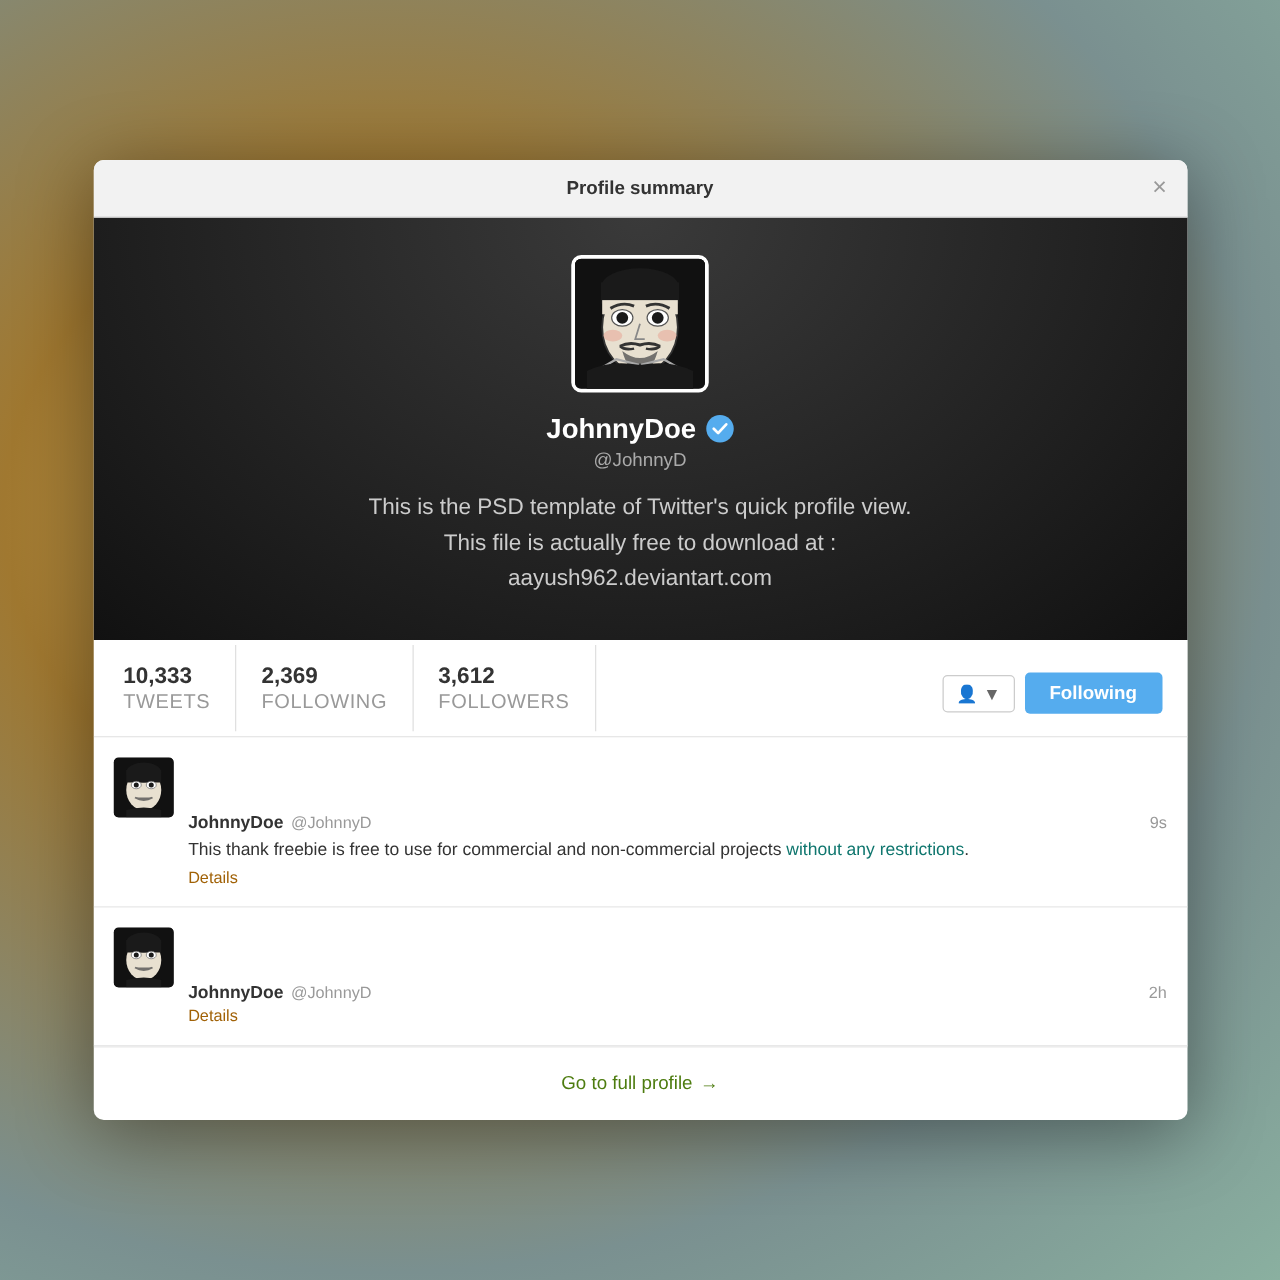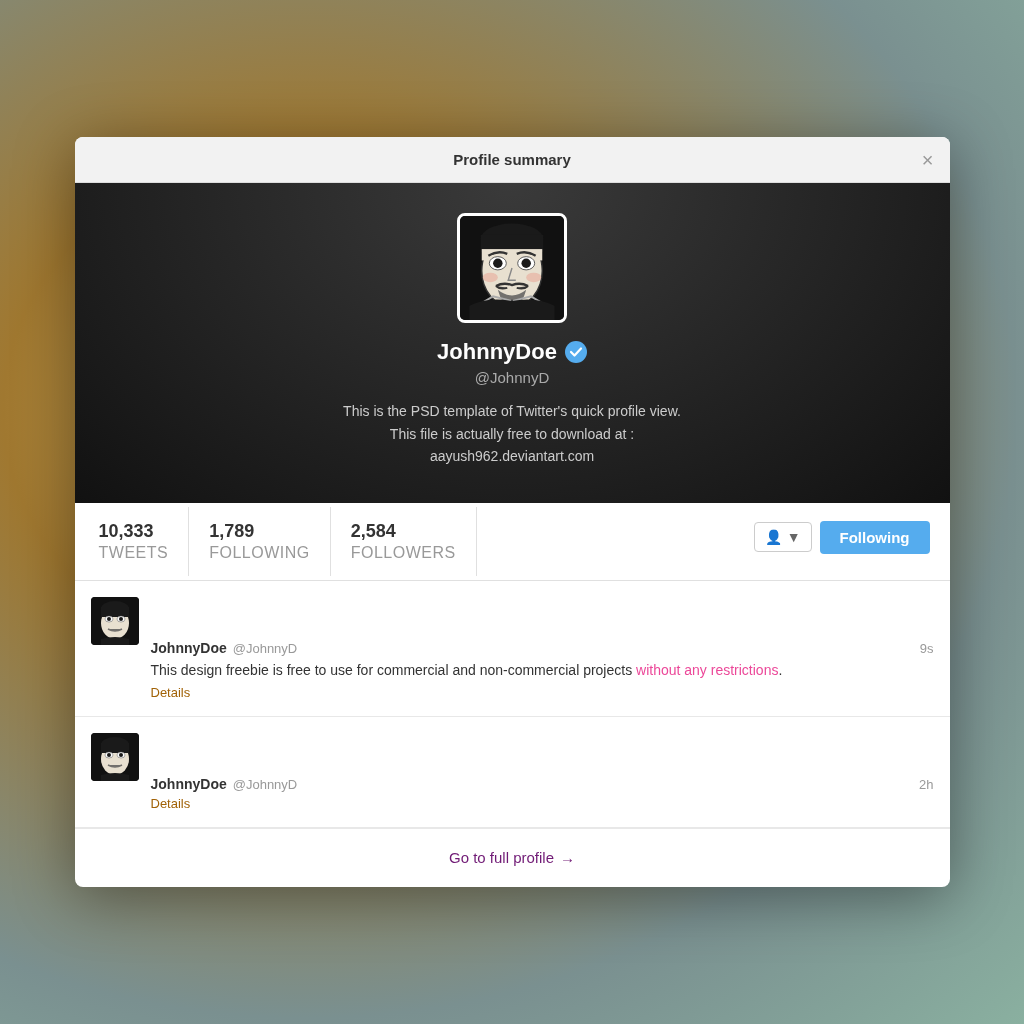--- a/index.html
+++ b/index.html
@@ -100,31 +100,31 @@
     }
 
     .profile-handle {
       color: #aaa;
       font-size: 15px;
       margin-bottom: 14px;
     }
 
     .profile-bio {
       color: #ccc;
-      font-size: 14px;
+      font-size: 18px;
       line-height: 1.6;
       max-width: 520px;
     }
 
     
     .stats-bar {
       background: #fff;
       border-bottom: 1px solid #e0e0e0;
       display: flex;
-      align-items: flex-start;
+      align-items: flex-end;
       padding: 4px;
     }
 
     .stat-item {
       padding: 14px 20px;
       border-right: 1px solid #e0e0e0;
       display: flex;
       flex-direction: column;
       gap: 2px;
     }
@@ -231,38 +231,38 @@
     }
 
     .tweet-text {
       font-size: 14px;
       color: #333;
       line-height: 1.5;
       margin-bottom: 4px;
     }
 
     .tweet-link {
-      color: #ec4899;
+      color: #0f766e;
       text-decoration: none;
     }
 
     .tweet-details {
       font-size: 13px;
       color: #a16207;
     }
 
     
     .modal-footer {
       padding: 20px;
       text-align: center;
       border-top: 1px solid #e8e8e8;
     }
 
     .go-to-profile {
-      color: #701a75;
+      color: #4d7c0f;
       text-decoration: none;
       font-size: 15px;
       display: inline-flex;
       align-items: center;
       gap: 6px;
       text-align: right;
     }
 
     
     .mask-svg {
@@ -338,25 +338,25 @@
       aayush962.deviantart.com
     </div>
   </div>
 
   <div class="stats-bar">
     <div class="stat-item">
       <span class="stat-number">10,333</span>
       <span class="stat-label">TWEETS</span>
     </div>
     <div class="stat-item">
-      <span class="stat-number">1,789</span>
+      <span class="stat-number">2,369</span>
       <span class="stat-label">FOLLOWING</span>
     </div>
     <div class="stat-item">
-      <span class="stat-number">2,584</span>
+      <span class="stat-number">3,612</span>
       <span class="stat-label">FOLLOWERS</span>
     </div>
     <div class="stats-actions">
       <button class="user-menu-btn">
         <span>👤</span>
         <span>▼</span>
       </button>
       <button class="following-btn">Following</button>
     </div>
   </div>
@@ -380,21 +380,21 @@
       </div>
       <div class="tweet-content">
         <div class="tweet-header">
           <div class="tweet-header-left">
             <span class="tweet-name">JohnnyDoe</span>
             <span class="tweet-handle">@JohnnyD</span>
           </div>
           <span class="tweet-time">9s</span>
         </div>
         <div class="tweet-text">
-          <span>This design freebie is free to use for commercial and non-commercial projects </span><a class="tweet-link" href="#">without any restrictions</a><span>.</span>
+          <span>This thank freebie is free to use for commercial and non-commercial projects </span><a class="tweet-link" href="#">without any restrictions</a><span>.</span>
         </div>
         <div class="tweet-details">Details</div>
       </div>
     </div>
 
     <div class="tweet-item">
       <div class="tweet-avatar">
         <svg viewBox="0 0 48 48" width="48" height="48" xmlns="http://www.w3.org/2000/svg">
           <rect width="48" height="48" fill="#111"></rect>
           <ellipse cx="24" cy="26" rx="14" ry="16" fill="#e8e0d0"></ellipse>

